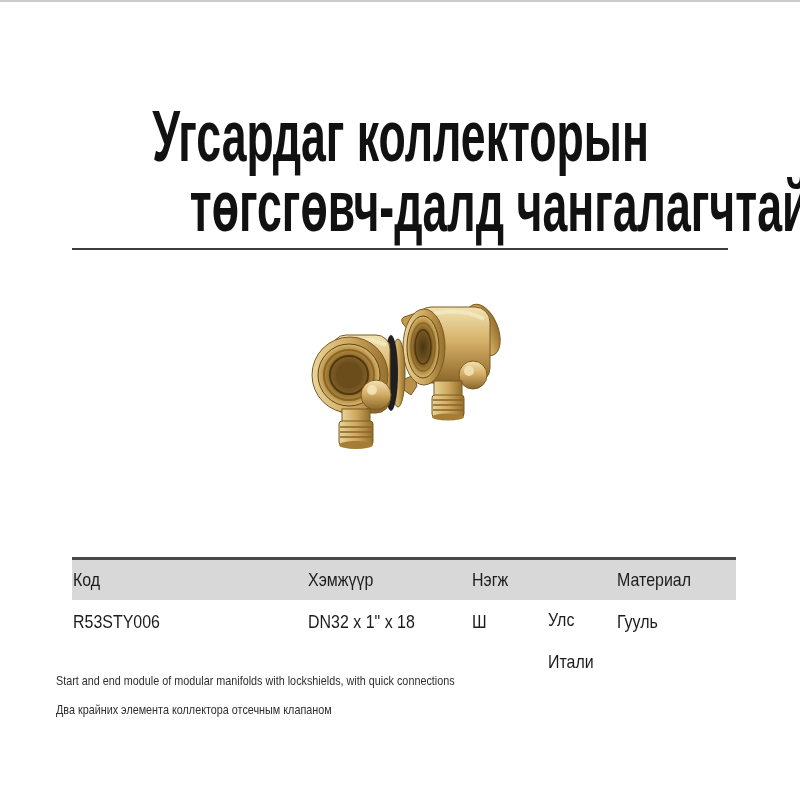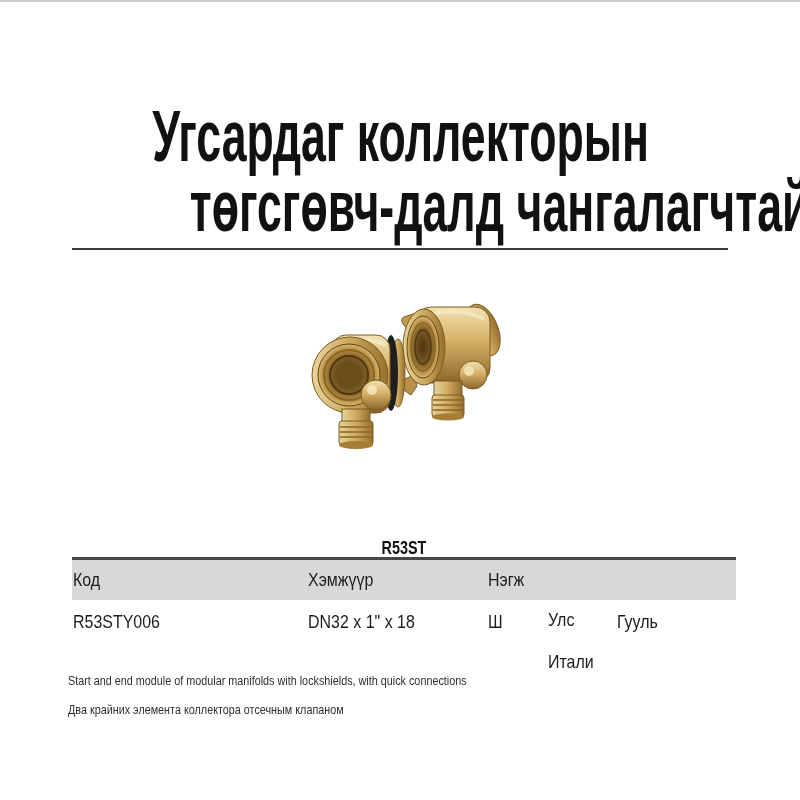--- a/index.html
+++ b/index.html
@@ -41,24 +41,24 @@
   }
   .trow{
     position:absolute;left:72px;top:600px;width:664px;height:44px;background:transparent;
   }
   .cell{
     position:absolute;top:0;white-space:nowrap;font-size:19px;color:#1c1c1c;
   }
   .thead .cell{line-height:40px;}
   .trow .cell{line-height:44px;text-decoration:underline;}
   .cell .squeeze{display:inline-block;transform:scaleX(0.84);transform-origin:0 50%;}
-  .c0{left:1px;} .c1{left:236px;} .c2{left:416px;} .c3{left:476px;margin-top:40px;} .c4{left:545px;}
+  .c0{left:1px;} .c1{left:236px;} .c2{left:400px;} .c3{left:476px;margin-top:40px;} .c4{left:545px;}
   
   .desc{
-    position:absolute;left:68px;width:660px;font-size:13.5px;line-height:18px;
+    position:absolute;left:56px;width:660px;font-size:13.5px;line-height:18px;
     color:#2e2e2e;white-space:nowrap;
   }
   .desc .squeeze{display:inline-block;transform:scaleX(0.8);transform-origin:0 50%;}
   .desc.en{top:672px;}
   .desc.ru{top:701px;}
 </style>
 </head>
 <body>
 
 <div class="page">
@@ -142,29 +142,27 @@
         <rect x="50" y="126" width="28" height="14" fill="url(#brassH)" stroke="#7a5a24" stroke-width="1"></rect>
         <rect x="47" y="138" width="34" height="24" rx="3" fill="url(#brassH)" stroke="#7a5a24" stroke-width="1"></rect>
         <line x1="48" y1="144" x2="80" y2="144" stroke="#8a6527" stroke-width="1.5"></line>
         <line x1="48" y1="149" x2="80" y2="149" stroke="#8a6527" stroke-width="1.5"></line>
         <line x1="48" y1="154" x2="80" y2="154" stroke="#8a6527" stroke-width="1.5"></line>
         <ellipse cx="64" cy="162" rx="17" ry="4" fill="#a57d35"></ellipse>
       </g>
     </svg>
   </div>
 
-  <div class="caption">
-    <span class="squeeze">R53ST</span>
-  </div>
 
   <div class="thead">
     <span class="cell c0"><span class="squeeze">Код</span></span>
     <span class="cell c1"><span class="squeeze">Хэмжүүр</span></span>
     <span class="cell c2"><span class="squeeze">Нэгж</span></span>
     <span class="cell c3"><span class="squeeze">Улс</span></span>
+    <span class="cell c4"><span class="squeeze">Материал</span></span>
   </div>
 
   <div class="trow">
     <span class="cell c0"><span class="squeeze">R53STY006</span></span>
     <span class="cell c1"><span class="squeeze">DN32 x 1" x 18</span></span>
     <span class="cell c2"><span class="squeeze">Ш</span></span>
     <span class="cell c3"><span class="squeeze">Итали</span></span>
     <span class="cell c4"><span class="squeeze">Гууль</span></span>
   </div>
 

